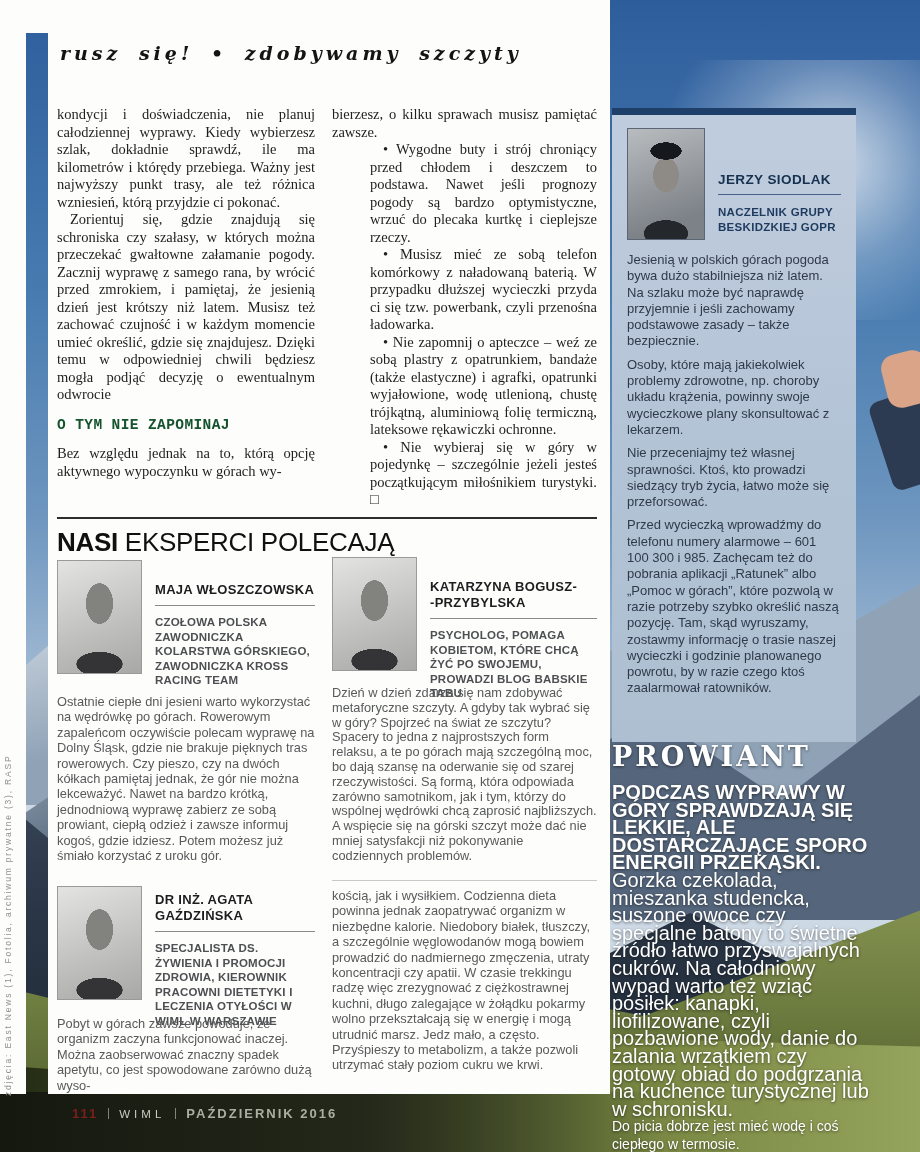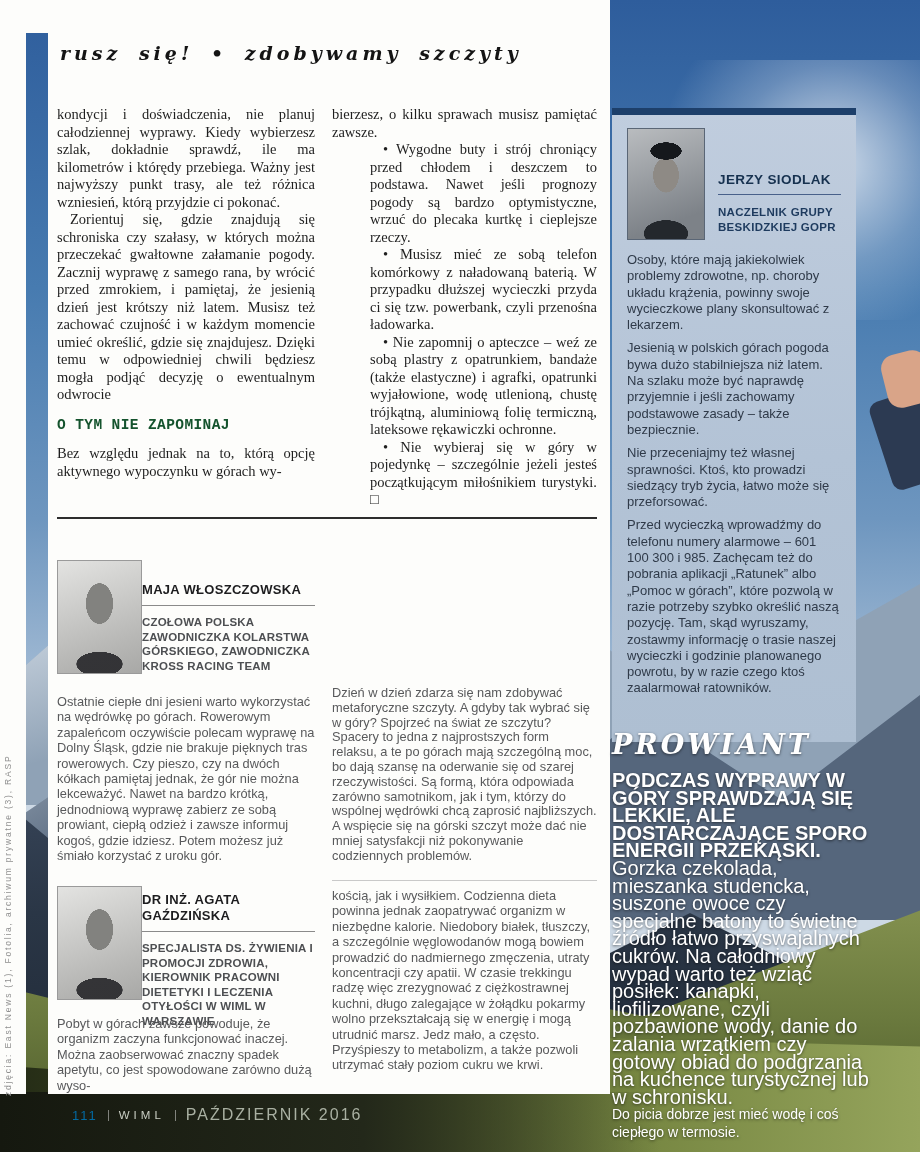--- a/index.html
+++ b/index.html
@@ -49,21 +49,21 @@
   .col p { margin:0; }
   .col p.indent { text-indent:13px; }
   .col p.bullet { text-indent:13px;margin-left:38px; }
   .subhead { font-family:Liberation Mono, monospace; font-weight:bold; font-size:14.5px; letter-spacing:.4px;
     color:#14532d; margin:13px 0 11px 0; }
 
   
   .experts-rule { position:absolute; left:9px; top:517px; width:540px; height:2px; background:#2d2d2d; }
   .experts-heading { position:absolute; left:9px; top:527px; font-size:26px; color:#101010; font-weight:300; letter-spacing:-.3px; }
   .experts-heading .hvy { font-weight:800; }
-  .card { position:absolute; display:flex; }
+  .card { position:absolute; display:flex; gap:13px; }
   .portrait { width:85px; height:114px; flex:0 0 85px; border:1px solid #9a9a9a;
     background:
       radial-gradient(ellipse 46% 18% at 50% 92%, rgba(45,45,48,.95) 0 60%, rgba(45,45,48,0) 61%),
       radial-gradient(ellipse 27% 30% at 50% 38%, #82827f 0 60%, rgba(0,0,0,0) 61%),
       linear-gradient(160deg,#e3e3e1 0%,#b9b9b7 70%,#a8a8a6 100%); }
   .card-meta { padding-top:22px; }
   .card-name { font-size:13px; font-weight:bold; color:#1d1d1f; letter-spacing:.3px; line-height:16px; }
   .card-rule { width:100%; height:1px; background:#8a8a8a; margin:7px 0 9px 0; }
   .card-role { font-size:11.5px; font-weight:bold; color:#4d4f52; line-height:14.5px; letter-spacing:.2px; }
   .quote { position:absolute; font-size:12.8px; line-height:15.4px; color:#58595b; }
@@ -83,34 +83,34 @@
       radial-gradient(ellipse 48% 20% at 50% 95%, #24282d 0 60%, rgba(0,0,0,0) 61%),
       linear-gradient(160deg,#b9bcbf 0%,#7d8288 80%); }
   .profile-meta { padding-top:44px; flex:1; }
   .profile-name { font-size:13.5px; font-weight:bold; color:#16314f; letter-spacing:.4px; }
   .profile-rule { width:100%; height:1px; background:#48608a; margin:7px 0 10px 0; }
   .profile-title { font-size:11.5px; font-weight:bold; color:#1d3a5e; line-height:14.5px; letter-spacing:.3px; }
   .sidebar-body p.sb { font-size:13px; line-height:16.3px; color:#2f3a49; margin:0 0 7px 0; }
 
   
   .provisions { position:absolute; left:612px; top:728px; width:258px; color:#fff; text-shadow:0 1px 3px rgba(0,0,0,.55); }
-  .prov-title { font-family:"DejaVu Serif", serif; font-style:italic; font-weight:bold; font-size:27px;
-    letter-spacing:3px; line-height:33px; }
+  .prov-title { font-family:"DejaVu Serif", serif; font-weight:bold; font-size:27px;
+    letter-spacing:3px; line-height:33px;margin-top:12px; }
   .prov-text { margin-top:11px; font-size:20px; line-height:17.6px; }
   .prov-text .lead { font-weight:bold; }
   .prov-p2 { font-size:14px; line-height:17.6px; }
 
   
   .credits { position:absolute; left:3px; top:576px; height:520px; writing-mode:vertical-rl; transform:rotate(180deg);
     font-size:8.5px; letter-spacing:1.8px; color:#8f8f8f; }
   .footer { position:absolute; left:62px; top:1106px; display:flex; align-items:center; }
   .footer .fitem { padding:0 10px; }
-  .fpage { font-weight:normal; font-size:13px; letter-spacing:2px; color:#0369a1; }
+  .fpage { font-weight:bold; font-size:13px; letter-spacing:2px; color:#7f1d1d; }
   .fmag { font-size:11.5px; letter-spacing:4px; color:#c9cec3; }
-  .fdate { font-size:16px; letter-spacing:2px; color:#a9b0a2; }
+  .fdate { font-size:13px; letter-spacing:2px; color:#a9b0a2;font-weight:bold; }
   .fsep { width:1px; height:11px; background:rgba(255,255,255,.45); }
 </style>
 </head>
 <body>
 
 <div class="page">
 
   <div class="bg">
     <div class="bg-glow"></div>
     <div class="bg-ridge-far"></div>
@@ -138,30 +138,39 @@
 
     <div class="col col2">
       <p>bierzesz, o kilku sprawach musisz pamiętać zawsze.</p>
       <p class="bullet">• Wygodne buty i strój chroniący przed chłodem i deszczem to podstawa. Nawet jeśli prognozy pogody są bardzo optymistyczne, wrzuć do plecaka kurtkę i cieplejsze rzeczy.</p>
       <p class="bullet">• Musisz mieć ze sobą telefon komórkowy z naładowaną baterią. W przypadku dłuższej wycieczki przyda ci się tzw. powerbank, czyli przenośna ładowarka.</p>
       <p class="bullet">• Nie zapomnij o apteczce – weź ze sobą plastry z opatrunkiem, bandaże (także elastyczne) i agrafki, opatrunki wyjałowione, wodę utlenioną, chustę trójkątną, aluminiową folię termiczną, lateksowe rękawiczki ochronne.</p>
       <p class="bullet">• Nie wybieraj się w góry w pojedynkę – szczególnie jeżeli jesteś początkującym miłośnikiem turystyki. □</p>
     </div>
 
     <div class="experts-rule"></div>
+    <h2 class="experts-heading"><span class="hvy">NASI</span><span> EKSPERCI POLECAJĄ</span></h2>
 
     <div class="card" style="left:9px; top:560px; width:258px;">
       <div class="portrait"></div>
       <div class="card-meta">
         <div class="card-name">MAJA WŁOSZCZOWSKA</div>
         <div class="card-rule"></div>
         <div class="card-role">CZOŁOWA POLSKA ZAWODNICZKA KOLARSTWA GÓRSKIEGO, ZAWODNICZKA KROSS RACING TEAM</div>
       </div>
     </div>
 
+    <div class="card" style="left:284px; top:557px; width:265px;">
+      <div class="portrait"></div>
+      <div class="card-meta">
+        <div class="card-name"><span>KATARZYNA BOGUSZ-</span><br><span>-PRZYBYLSKA</span></div>
+        <div class="card-rule"></div>
+        <div class="card-role">PSYCHOLOG, POMAGA KOBIETOM, KTÓRE CHCĄ ŻYĆ PO SWOJEMU, PROWADZI BLOG BABSKIE TABU</div>
+      </div>
+    </div>
 
     <div class="quote" style="left:9px; top:694px; width:258px;">Ostatnie ciepłe dni jesieni warto wykorzystać na wędrówkę po górach. Rowerowym zapaleńcom oczywiście polecam wyprawę na Dolny Śląsk, gdzie nie brakuje pięknych tras rowerowych. Czy pieszo, czy na dwóch kółkach pamiętaj jednak, że gór nie można lekceważyć. Nawet na bardzo krótką, jednodniową wyprawę zabierz ze sobą prowiant, ciepłą odzież i zawsze informuj kogoś, gdzie idziesz. Potem możesz już śmiało korzystać z uroku gór.</div>
     <div class="quote kata-quote" style="left:284px; top:686px; width:265px;">Dzień w dzień zdarza się nam zdobywać metaforyczne szczyty. A gdyby tak wybrać się w góry? Spojrzeć na świat ze szczytu? Spacery to jedna z najprostszych form relaksu, a te po górach mają szczególną moc, bo dają szansę na oderwanie się od szarej rzeczywistości. Są formą, która odpowiada zarówno samotnikom, jak i tym, którzy do wspólnej wędrówki chcą zaprosić najbliższych. A wspięcie się na górski szczyt może dać nie mniej satysfakcji niż pokonywanie codziennych problemów.</div>
 
     <div class="card" style="left:9px; top:886px; width:258px;">
       <div class="portrait"></div>
       <div class="card-meta" style="padding-top:6px;">
         <div class="card-name">DR INŻ. AGATA GAŹDZIŃSKA</div>
         <div class="card-rule"></div>
         <div class="card-role">SPECJALISTA DS. ŻYWIENIA I PROMOCJI ZDROWIA, KIEROWNIK PRACOWNI DIETETYKI I LECZENIA OTYŁOŚCI W WIML W WARSZAWIE</div>
@@ -177,22 +186,22 @@
     <div class="sidebar-topbar"></div>
     <div class="sidebar-body">
       <div class="profile">
         <div class="profile-photo"></div>
         <div class="profile-meta">
           <div class="profile-name">JERZY SIODLAK</div>
           <div class="profile-rule"></div>
           <div class="profile-title">NACZELNIK GRUPY BESKIDZKIEJ GOPR</div>
         </div>
       </div>
+      <p class="sb">Jesienią w polskich górach pogoda bywa dużo stabilniejsza niż latem. Na szlaku może być naprawdę przyjemnie i jeśli zachowamy podstawowe zasady – także bezpiecznie.</p>
       <p class="sb">Osoby, które mają jakiekolwiek problemy zdrowotne, np. choroby układu krążenia, powinny swoje wycieczkowe plany skonsultować z lekarzem.</p>
-      <p class="sb">Jesienią w polskich górach pogoda bywa dużo stabilniejsza niż latem. Na szlaku może być naprawdę przyjemnie i jeśli zachowamy podstawowe zasady – także bezpiecznie.</p>
       <p class="sb">Nie przeceniajmy też własnej sprawności. Ktoś, kto prowadzi siedzący tryb życia, łatwo może się przeforsować.</p>
       <p class="sb">Przed wycieczką wprowadźmy do telefonu numery alarmowe – 601 100 300 i 985. Zachęcam też do pobrania aplikacji „Ratunek” albo „Pomoc w górach”, które pozwolą w razie potrzeby szybko określić naszą pozycję. Tam, skąd wyruszamy, zostawmy informację o trasie naszej wycieczki i godzinie planowanego powrotu, by w razie czego ktoś zaalarmował ratowników.</p>
     </div>
   </aside>
 
   <section class="provisions">
     <div class="prov-title">
       <span>PROWIANT</span><br>
     </div>
     <p class="prov-text"><span class="lead">PODCZAS WYPRAWY W GÓRY SPRAWDZAJĄ SIĘ LEKKIE, ALE DOSTARCZAJĄCE SPORO ENERGII PRZEKĄSKI.</span><span> Gorzka czekolada, mieszanka studencka, suszone owoce czy specjalne batony to świetne źródło łatwo przyswajalnych cukrów. Na całodniowy wypad warto też wziąć posiłek: kanapki, liofilizowane, czyli pozbawione wody, danie do zalania wrzątkiem czy gotowy obiad do podgrzania na kuchence turystycznej lub w schronisku.</span></p>

